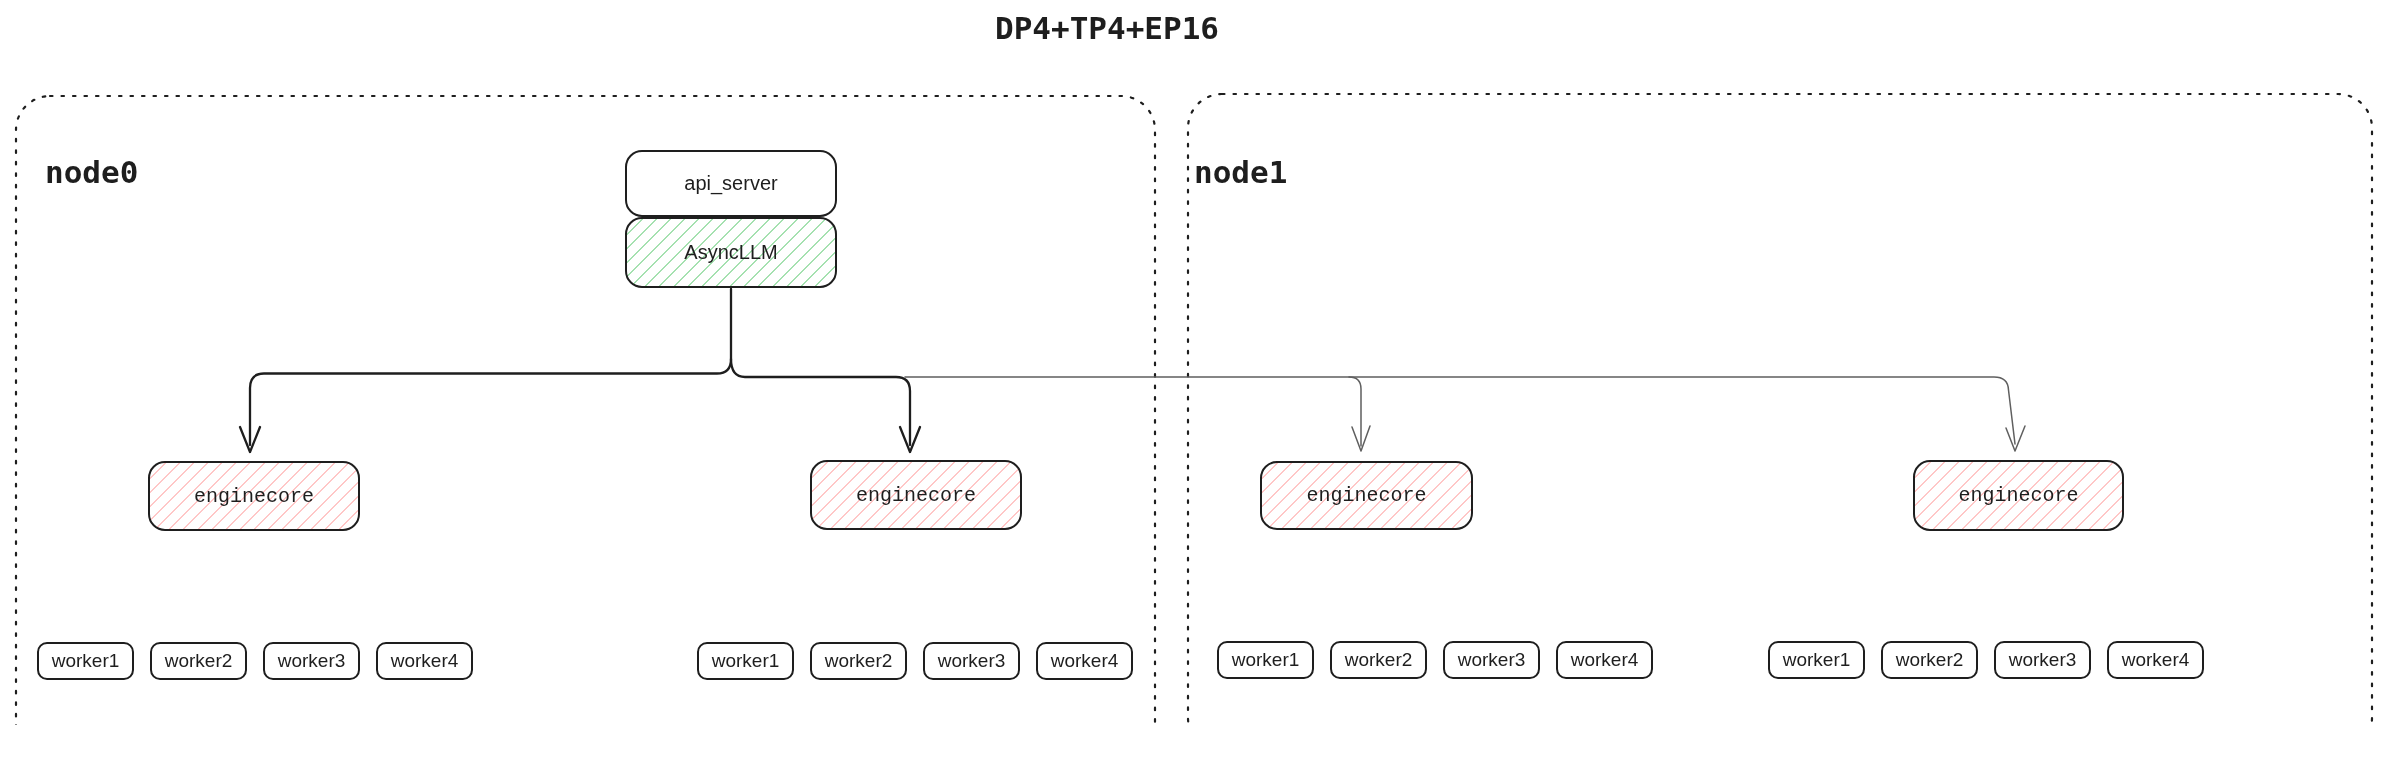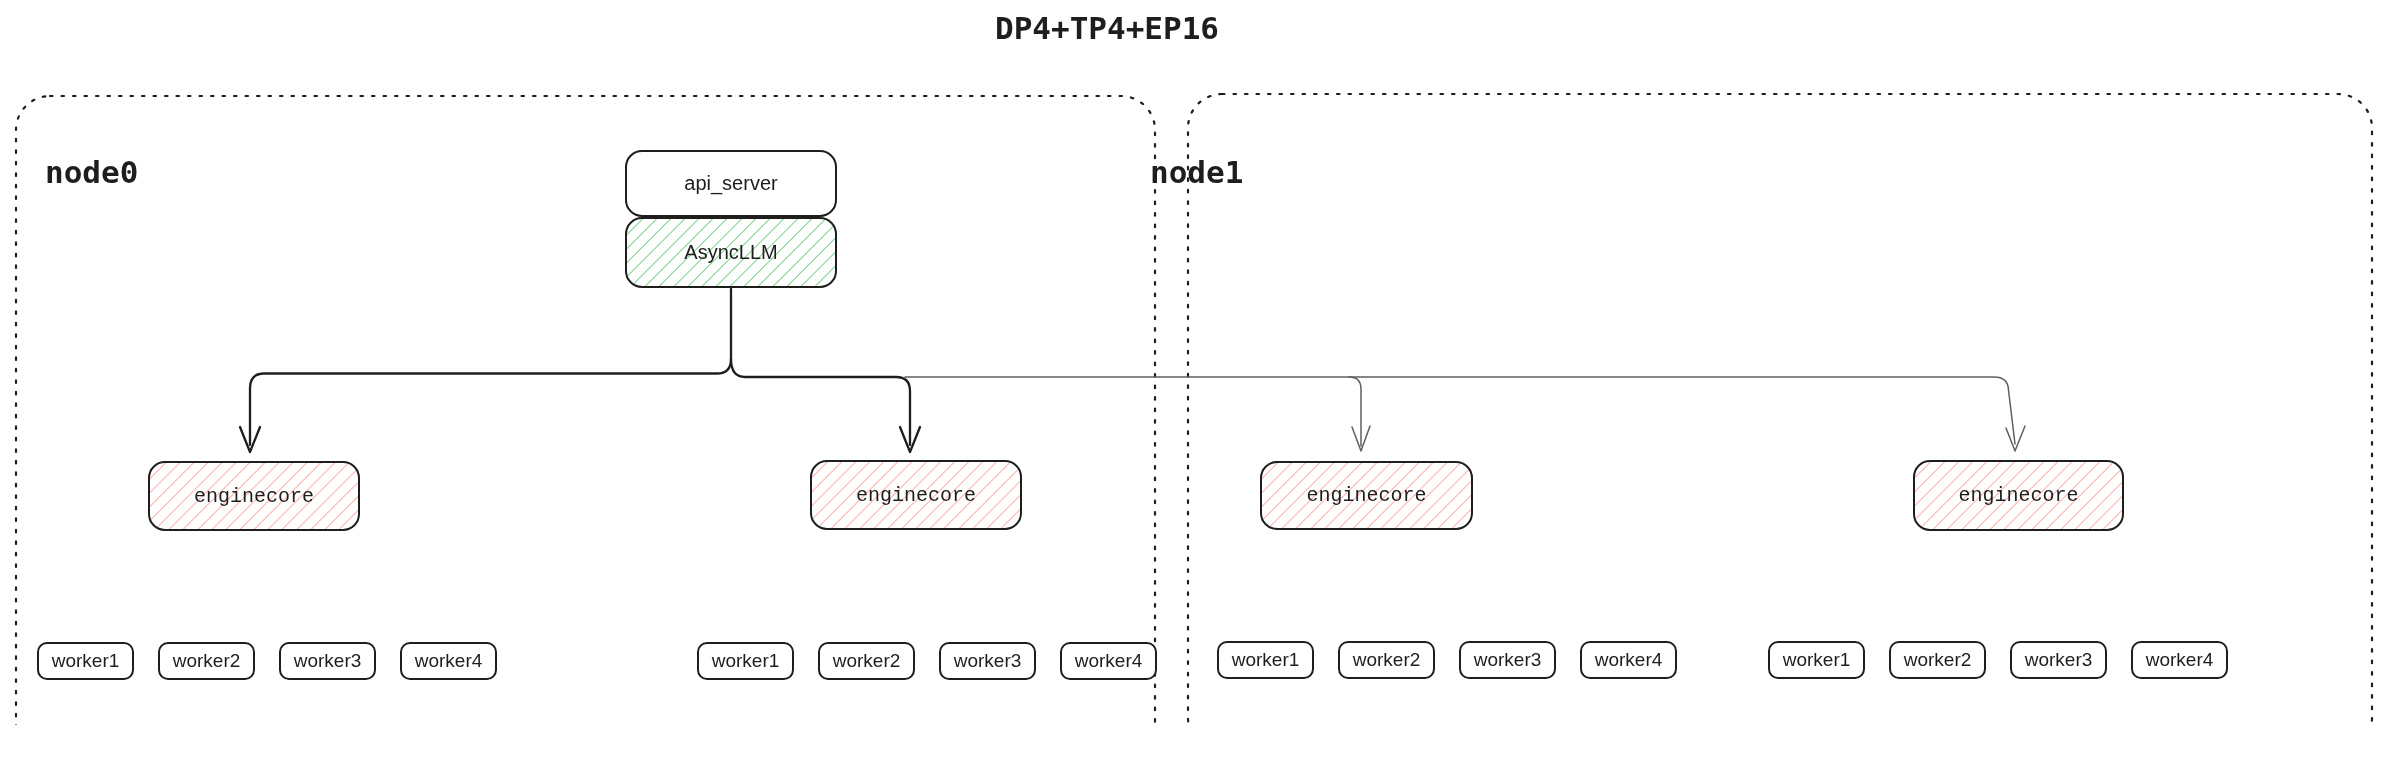--- a/index.html
+++ b/index.html
@@ -44,21 +44,21 @@
       transparent 1.4px, transparent 10px);
   }
   .hatch-red{
     background-image:repeating-linear-gradient(135deg,
       rgba(255,130,130,0.45) 0px, rgba(255,130,130,0.45) 1.4px,
       transparent 1.4px, transparent 10px);
     font-family:Liberation Mono, monospace;
   }
   .worker-group{
     position:absolute;
-    display:flex;gap:24px;
+    display:flex;gap:16px;
   }
   .worker{
     box-sizing:border-box;
     width:97px;height:38px;
     border:2px solid #1e1e1e;border-radius:10px;
     background:#ffffff;
     display:flex;align-items:center;justify-content:center;
     font-size:19px;
     white-space:nowrap;
   }
@@ -84,21 +84,21 @@
 
     <g fill="none" stroke="#1e1e1e" stroke-width="2.3" stroke-linecap="round" stroke-linejoin="round">
       <path d="M731,289 V359 Q731,373.5 717,373.5 H264 Q250,373.5 250,388 V445"></path>
       <path d="M731,359 Q731,377 745,377 H896 Q910,377 910,391 V445"></path>
       <path d="M240,427 L250,452 L260,427"></path>
       <path d="M900,427 L910,452 L920,427"></path>
     </g>
   </svg>
 
   <div class="node-label" style="left:45px;top:130px;">node0</div>
-  <div class="node-label" style="left:1150px;top:130px;">node1</div>
+  <div class="node-label" style="left:1194px;top:130px;">node1</div>
 
   <div class="shape big-box hatch-green" style="left:625px;top:217px;width:212px;height:71px;">
     <span>AsyncLLM</span>
   </div>
   <div class="shape big-box" style="left:625px;top:150px;width:212px;height:67px;">
     <span>api_server</span>
   </div>
 
   <div class="shape big-box hatch-red" style="left:148px;top:461px;width:212px;height:70px;">
     <span>enginecore</span>

